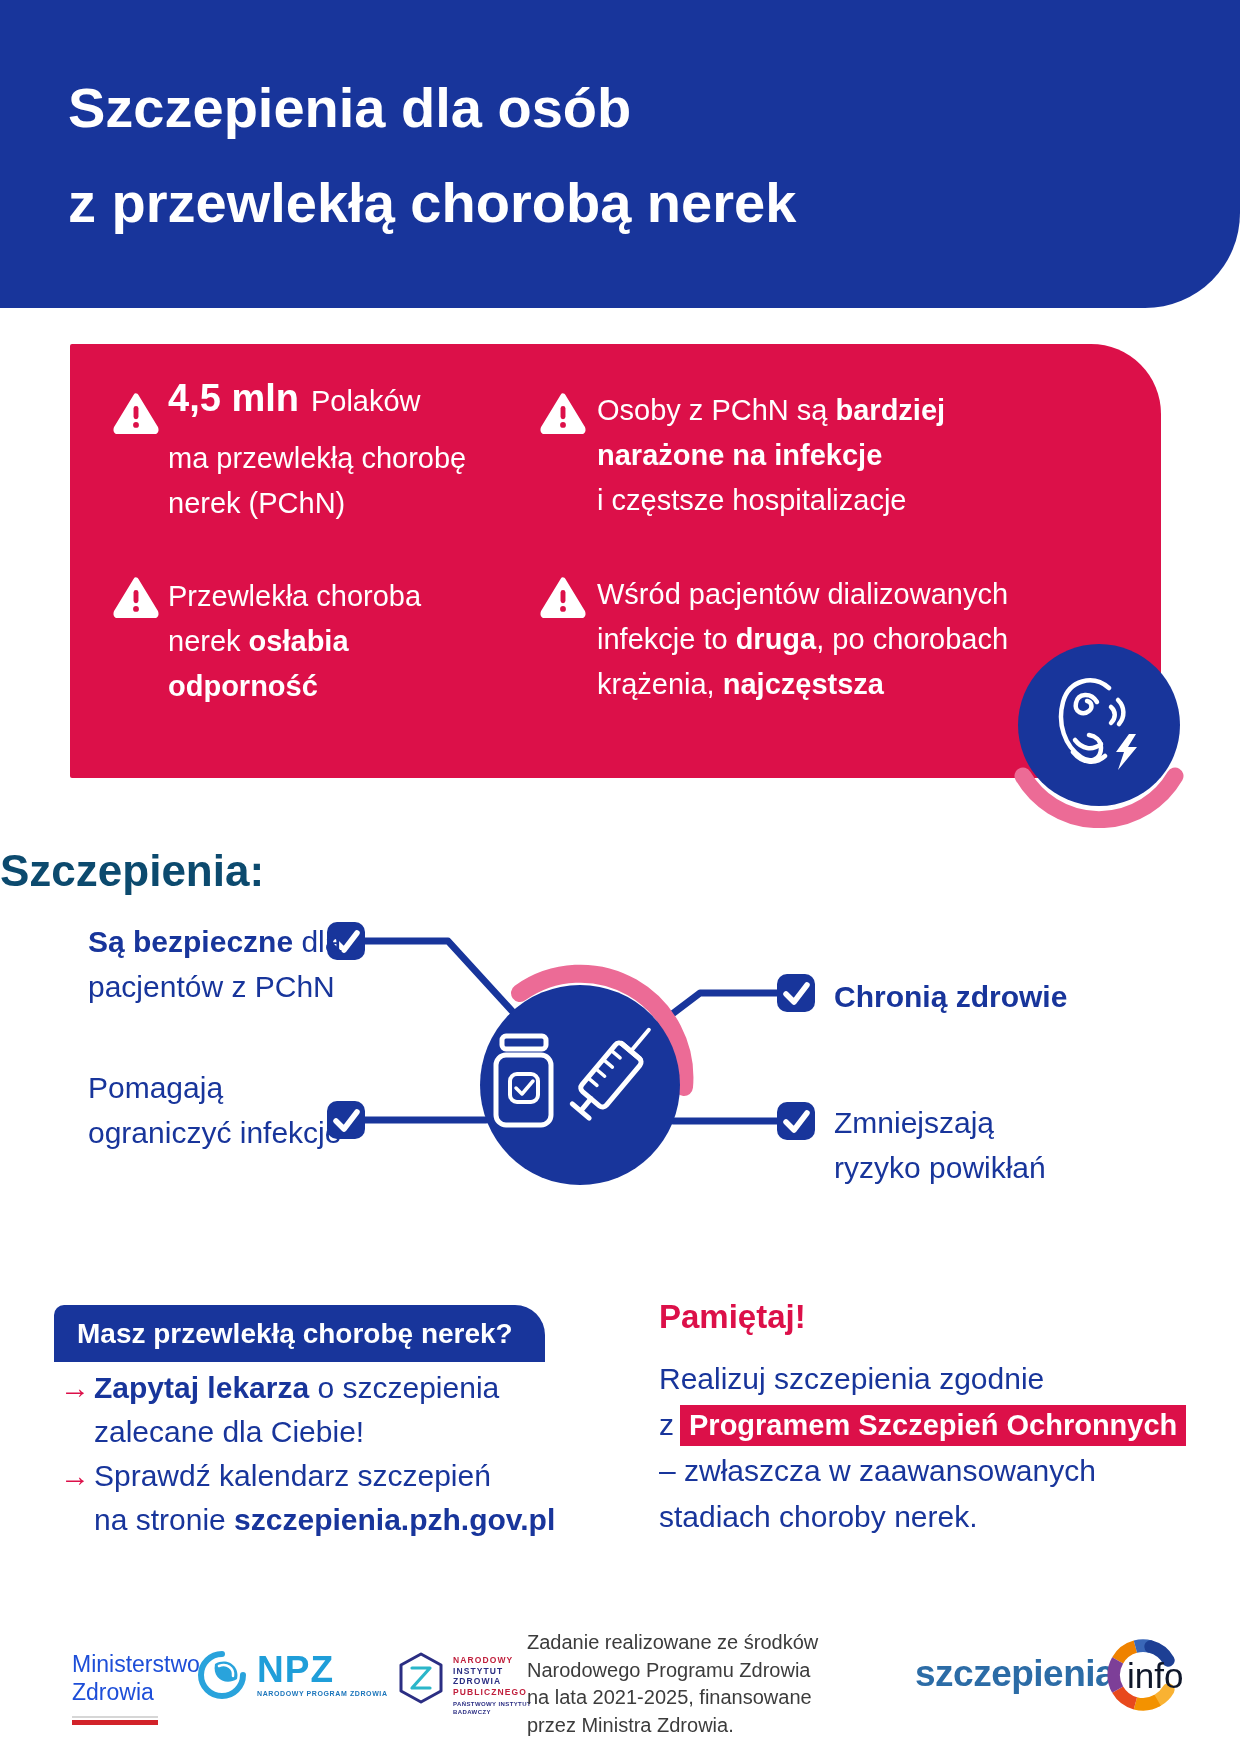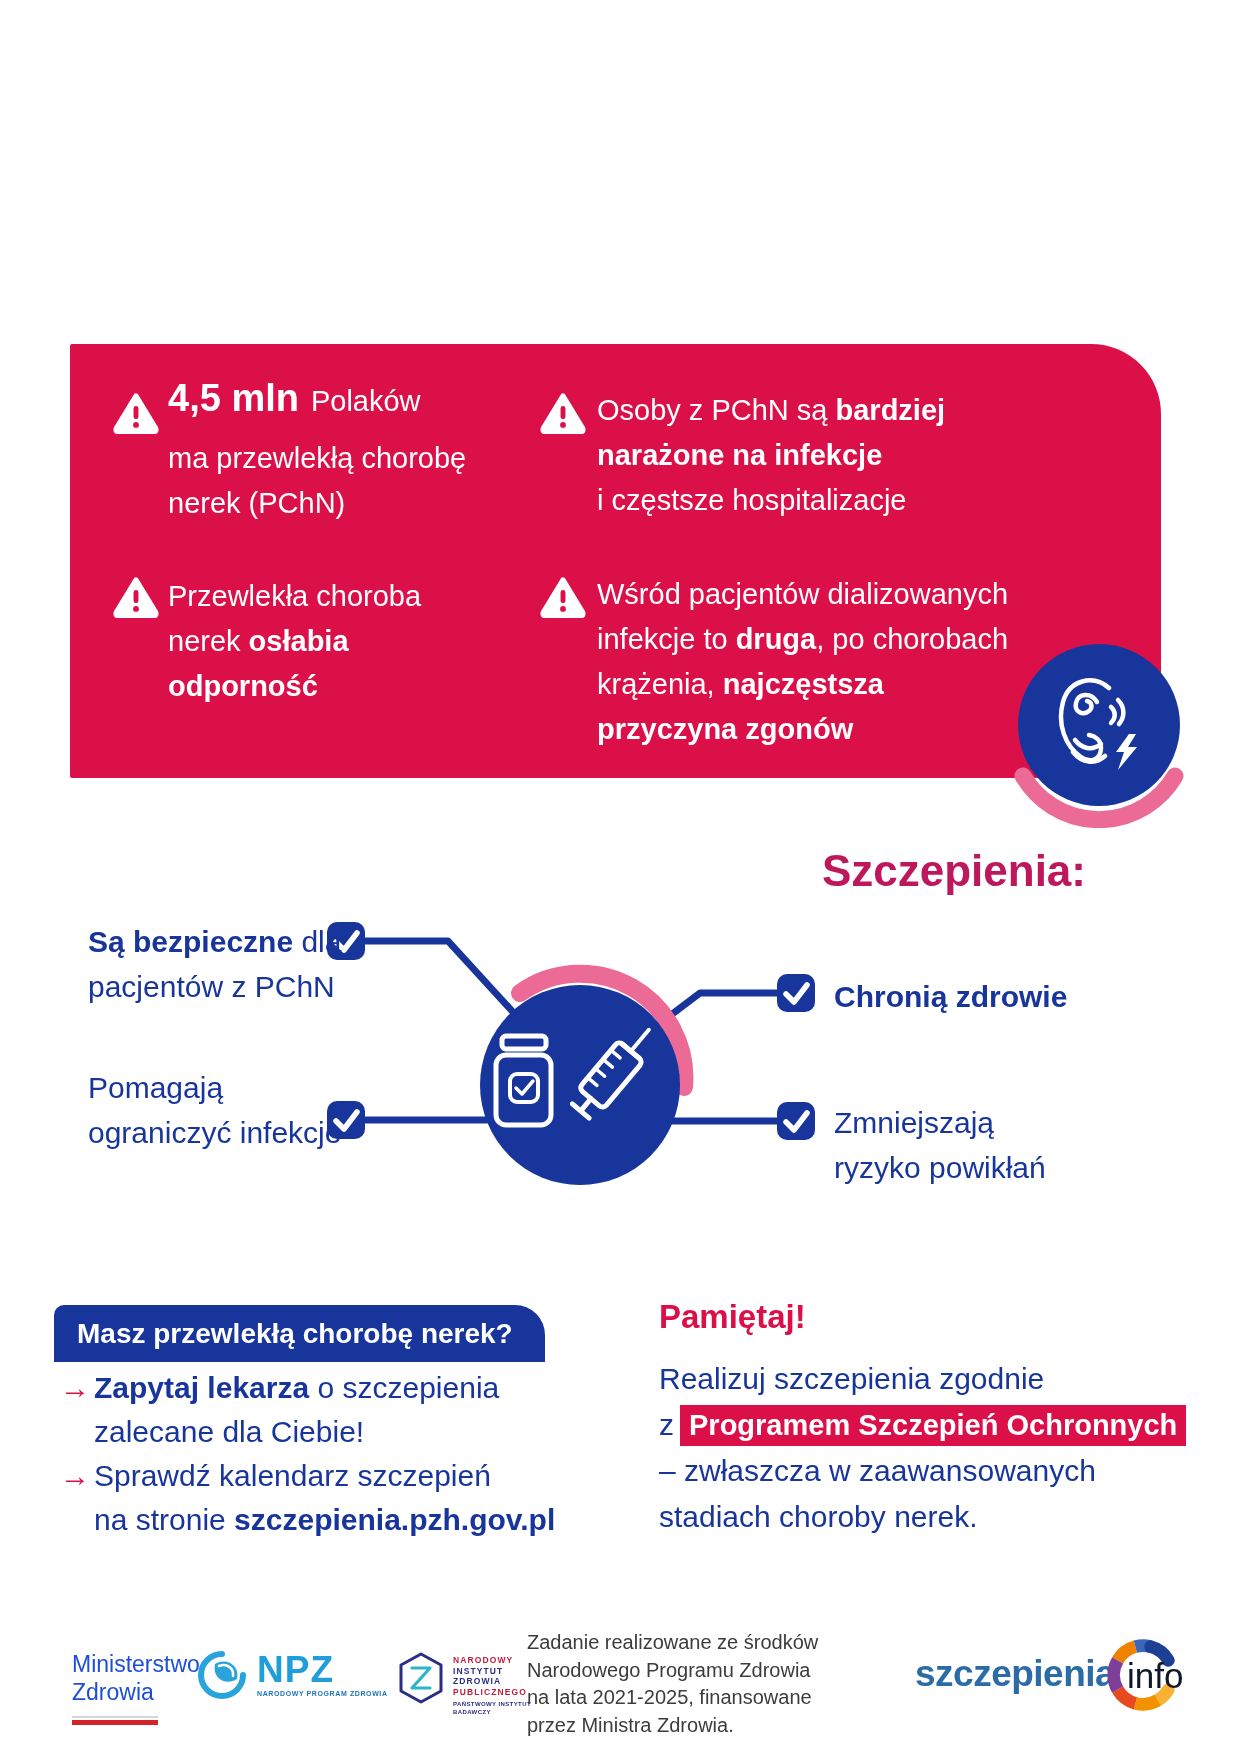--- a/index.html
+++ b/index.html
@@ -19,22 +19,22 @@
   .stat-icon{position:absolute;width:46px;height:42px;}
   .stat-text{position:absolute;font-size:29px;line-height:45px;}
   .stat-text b{font-weight:bold;}
   .big-line{display:flex;align-items:baseline;gap:12px;height:60px;}
   .huge{font-size:38px;font-weight:bold;}
 
   
   .kidney-badge{position:absolute;left:1005px;top:628px;width:196px;height:200px;}
 
   
-  .mid-heading{position:absolute;left:0;top:846px;width:1086px;margin:0;text-align:right;
-               color:#be185d;font-size:44px;font-weight:bold;}
+  .mid-heading{position:absolute;left:0;top:846px;width:1086px;margin:0;text-align:left;
+               color:#0c4a6e;font-size:44px;font-weight:bold;}
 
   
   .diagram-svg{position:absolute;left:0;top:870px;}
   .dlabel{position:absolute;color:#18359b;font-size:30px;line-height:45px;}
   .dlabel b{font-weight:bold;}
   .dl-1{left:88px;top:919px;}
   .dl-2{left:88px;top:1065px;}
   .dl-3{left:834px;top:974px;font-weight:bold;}
   .dl-4{left:834px;top:1100px;}
 
@@ -69,20 +69,26 @@
   .brand{position:absolute;left:915px;top:1636px;width:300px;height:90px;}
   .brand .b1{position:absolute;left:0;top:17px;color:#2c6ca6;font-size:37px;font-weight:bold;letter-spacing:-0.5px;}
   .brand .b-arc{position:absolute;left:189px;top:0;}
   .brand .b2{position:absolute;left:212px;top:20px;color:#0f172a;font-size:35px;}
 </style>
 </head>
 <body>
 
 <div id="canvas">
 
+  <header class="hero">
+    <h1>
+      <span>Szczepienia dla osób</span>
+      <span>z przewlekłą chorobą nerek</span>
+    </h1>
+  </header>
 
   <section class="stats">
 
     <svg class="stat-icon" style="left:43px;top:48px" viewBox="0 0 60 54">
       <path d="M30 5 L55 46 Q58 52 51 52 H9 Q2 52 5 46 Z" fill="#fff" stroke="#fff" stroke-width="7" stroke-linejoin="round"></path>
       <rect x="26.8" y="18" width="6.4" height="17" rx="3.2" fill="#dc1049"></rect>
       <circle cx="30" cy="42.5" r="3.8" fill="#dc1049"></circle>
     </svg>
     <div class="stat-text" style="left:98px;top:32px">
       <div class="big-line">
@@ -117,21 +123,20 @@
 
     <svg class="stat-icon" style="left:470px;top:232px" viewBox="0 0 60 54">
       <path d="M30 5 L55 46 Q58 52 51 52 H9 Q2 52 5 46 Z" fill="#fff" stroke="#fff" stroke-width="7" stroke-linejoin="round"></path>
       <rect x="26.8" y="18" width="6.4" height="17" rx="3.2" fill="#dc1049"></rect>
       <circle cx="30" cy="42.5" r="3.8" fill="#dc1049"></circle>
     </svg>
     <div class="stat-text" style="left:527px;top:228px">
       <div>Wśród pacjentów dializowanych</div>
       <div><span>infekcje to </span><b>druga</b><span>, po chorobach</span></div>
       <div><span>krążenia, </span><b>najczęstsza</b></div>
-      <div><b>przyczyna zgonów</b></div>
     </div>
   </section>
 
   <svg class="kidney-badge" viewBox="0 0 196 200">
     <path d="M 18 148 A 88 88 0 0 0 170 148" fill="none" stroke="#ec6b96" stroke-width="17" stroke-linecap="round"></path>
     <circle cx="94" cy="97" r="81" fill="#18359b"></circle>
     <g fill="none" stroke="#ffffff" stroke-width="4.5" stroke-linecap="round">
       <path d="M 104 60 C 88 46 64 52 58 74 C 52 96 60 118 76 129 C 86 136 96 131 96 120 C 96 112 90 108 84 107"></path>
       <path d="M 92 74 C 86 64 73 65 71 75 C 69 84 78 88 84 83 C 88 80 87 74 82 73"></path>
       <path d="M 106 79 c 5 4 5 11 0 16"></path>

